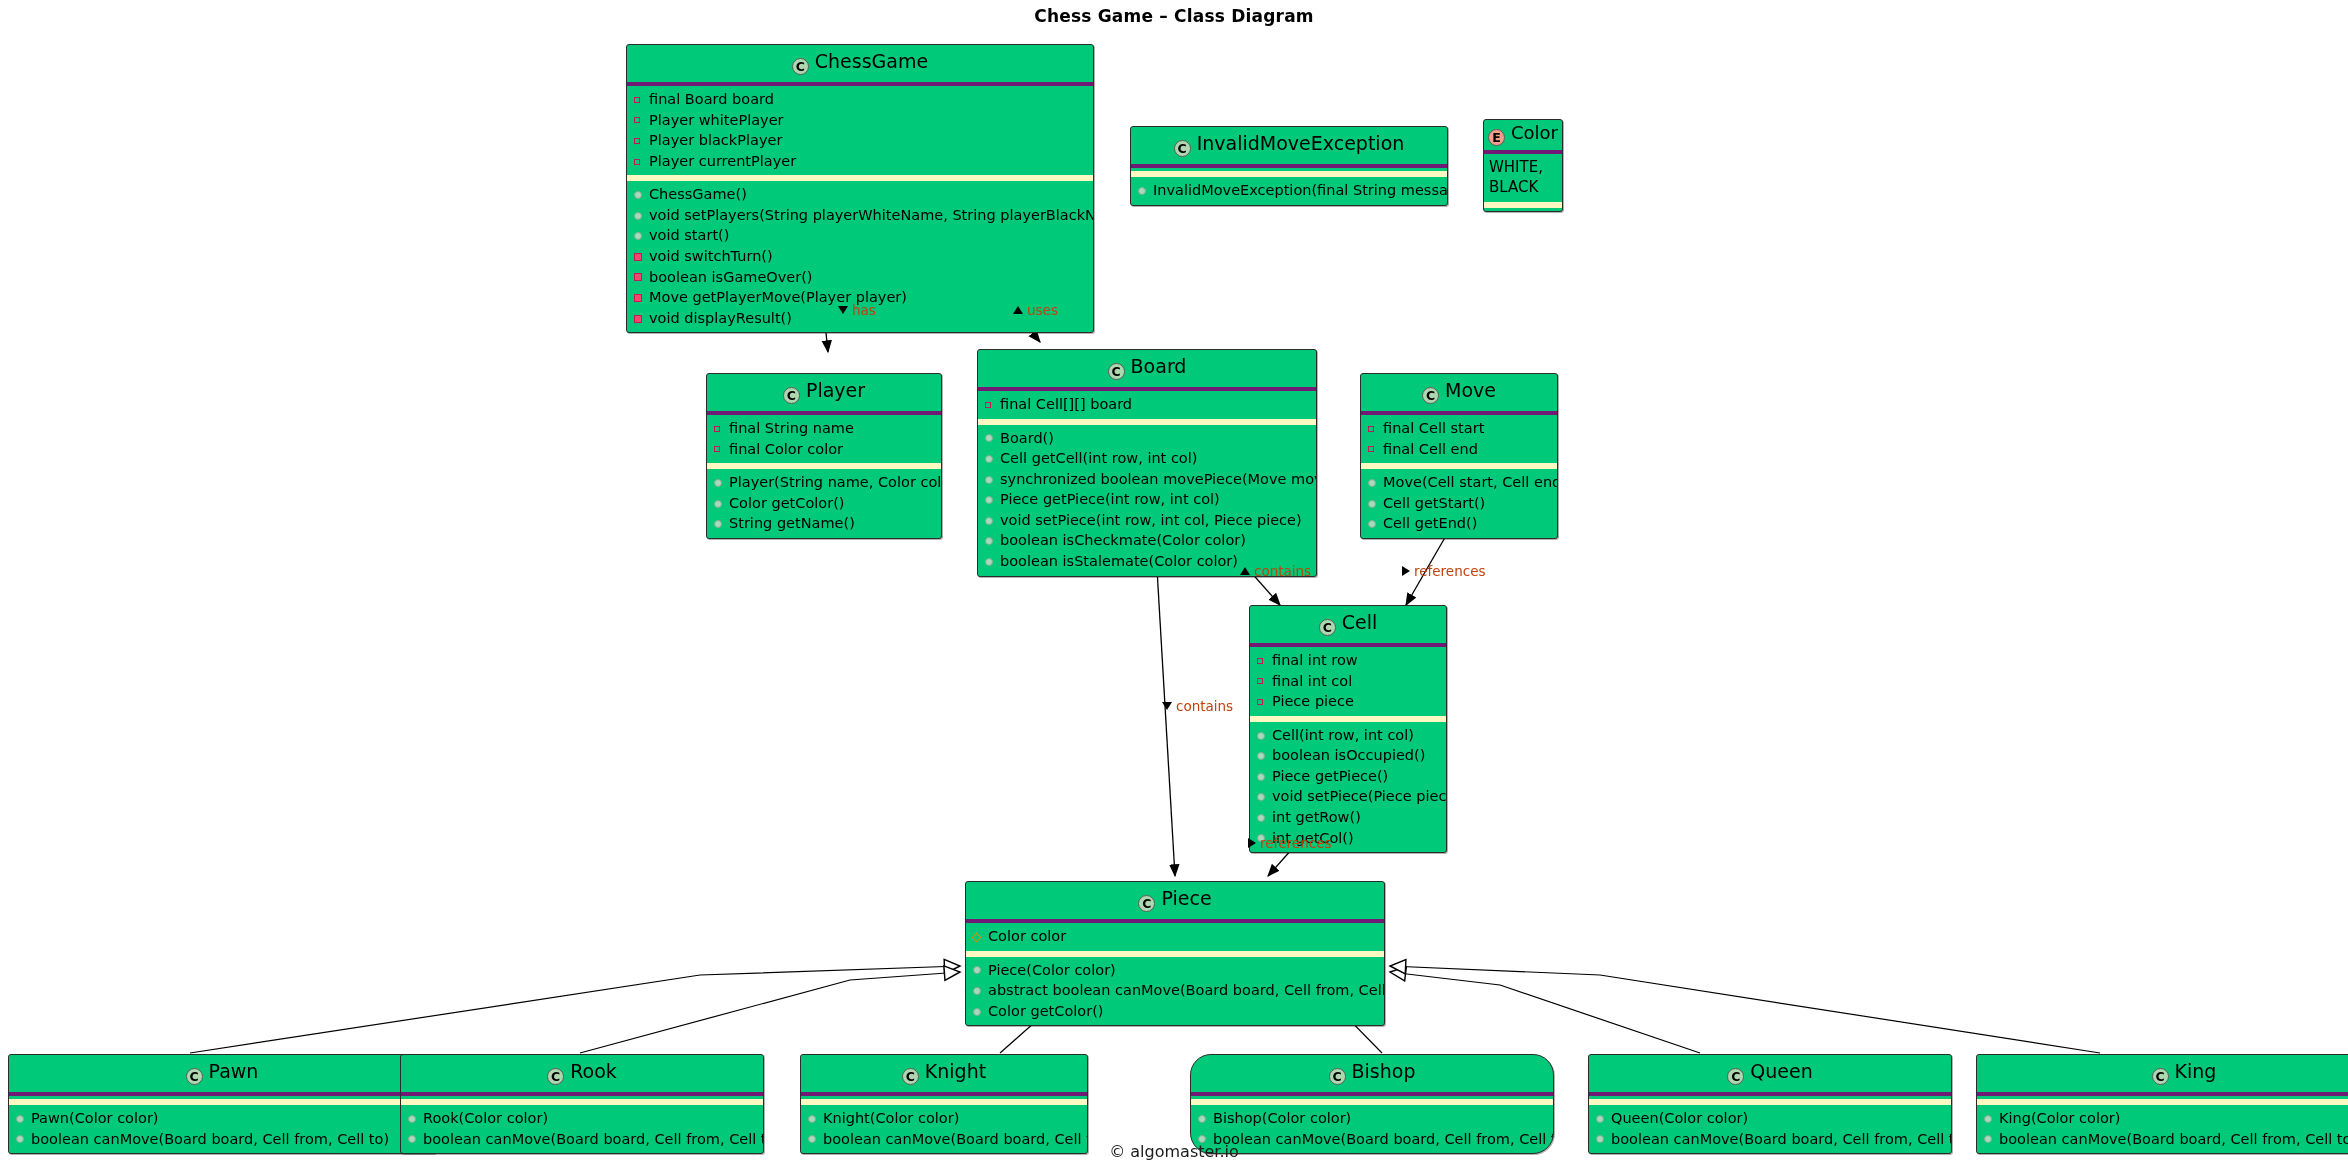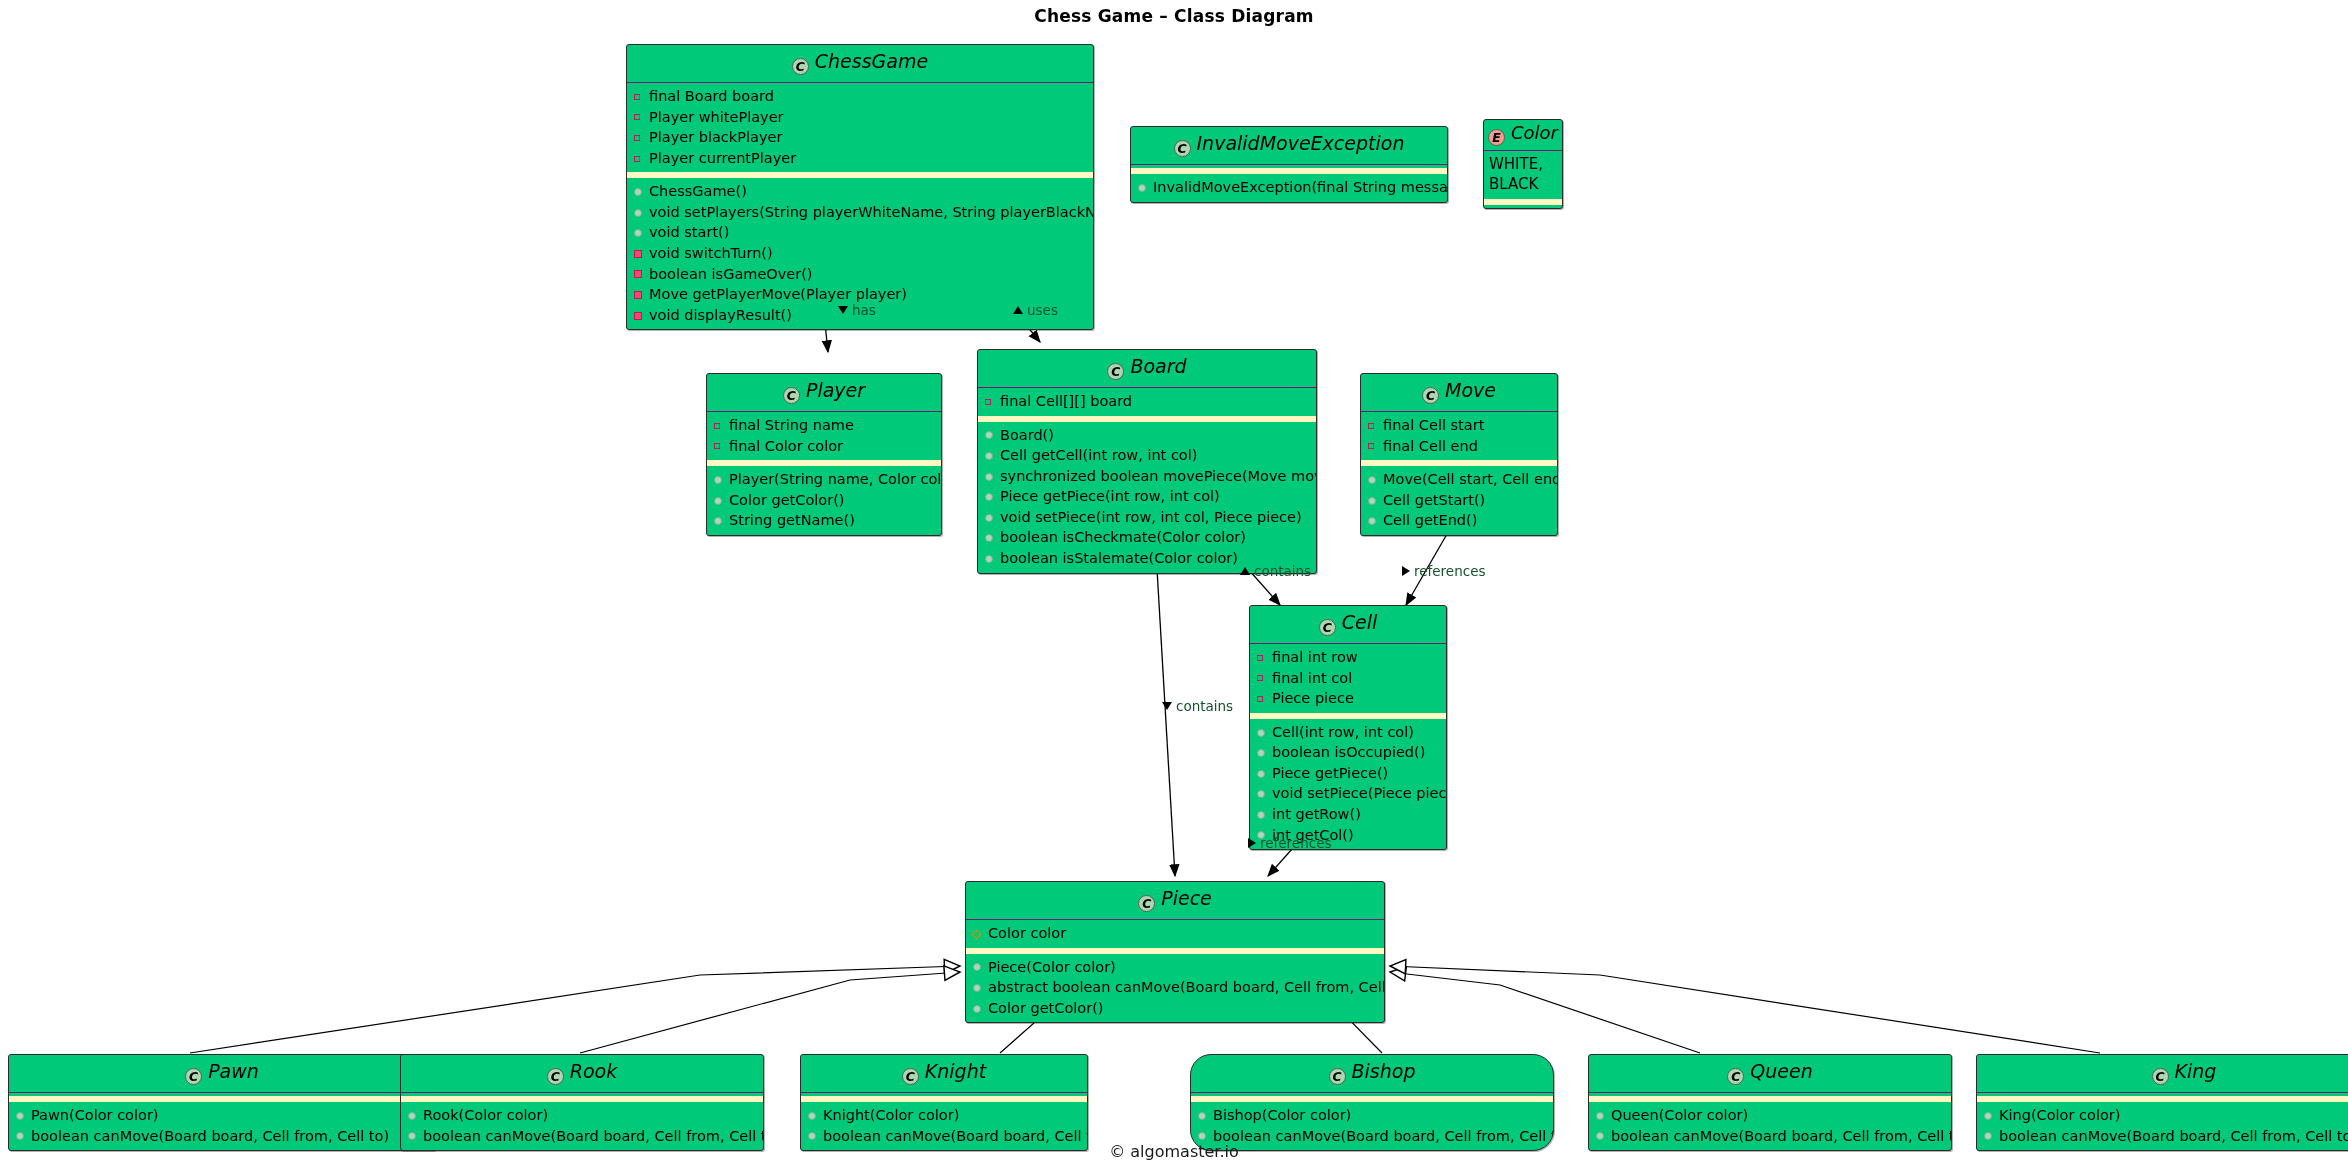--- a/index.html
+++ b/index.html
@@ -59,22 +59,21 @@
     box-sizing: border-box;
     box-shadow: 1px 1px 0 rgba(0,0,0,0.30);
     overflow: hidden;
   }
   .uml-header {
     text-align: center;
     font-size: 19px;
     padding: 6px 8px 7px 8px;
     line-height: 1.1;
     white-space: nowrap;
-    border-bottom: 1px solid #701a75;
-    font-style: italic;
+    border-bottom: 4px solid #701a75;
   }
   .uml-header.tight {
     font-size: 18px;
     padding: 3px 4px 4px 4px;
     text-align: left;
   }
   .uml-compartment {
     padding: 3px 5px 4px 5px;
     border-bottom: 6px solid #fef9c3;
   }
@@ -171,21 +170,21 @@
     background: #F59C8A;
     border: 1.3px solid #5c5c5c;
     color: #000;
   }
 
   
   .edge-label {
     position: absolute;
     font-size: 13.5px;
     white-space: nowrap;
-    color: #14532d;
+    color: #c2410c;
     display: flex;
     align-items: center;
   }
   .edge-label .tri {
     width: 0; height: 0;
     margin-right: 4px;
     display: inline-block;
   }
   .tri.down  { border-left: 5px solid transparent; border-right: 5px solid transparent; border-top: 8px solid #000; }
   .tri.up    { border-left: 5px solid transparent; border-right: 5px solid transparent; border-bottom: 8px solid #000; }

